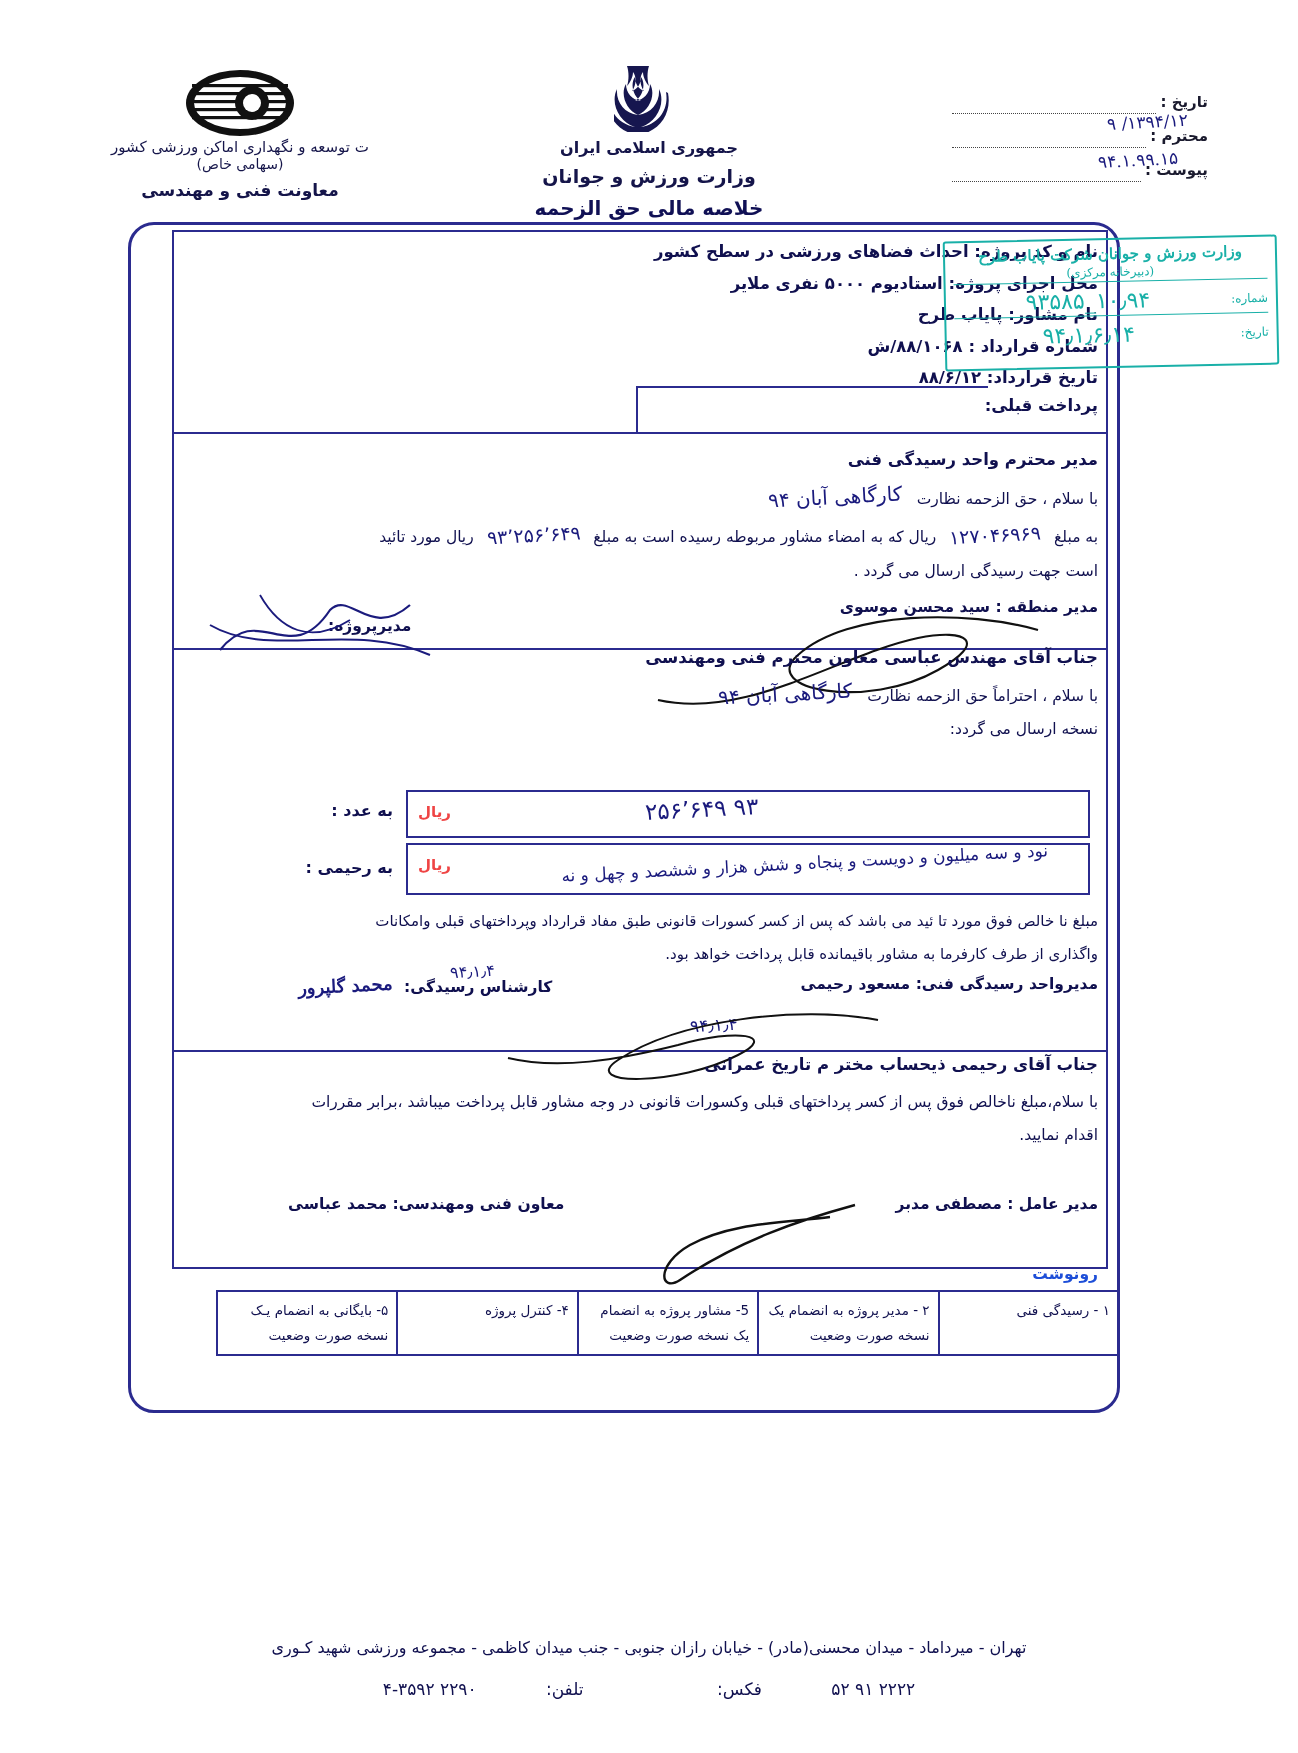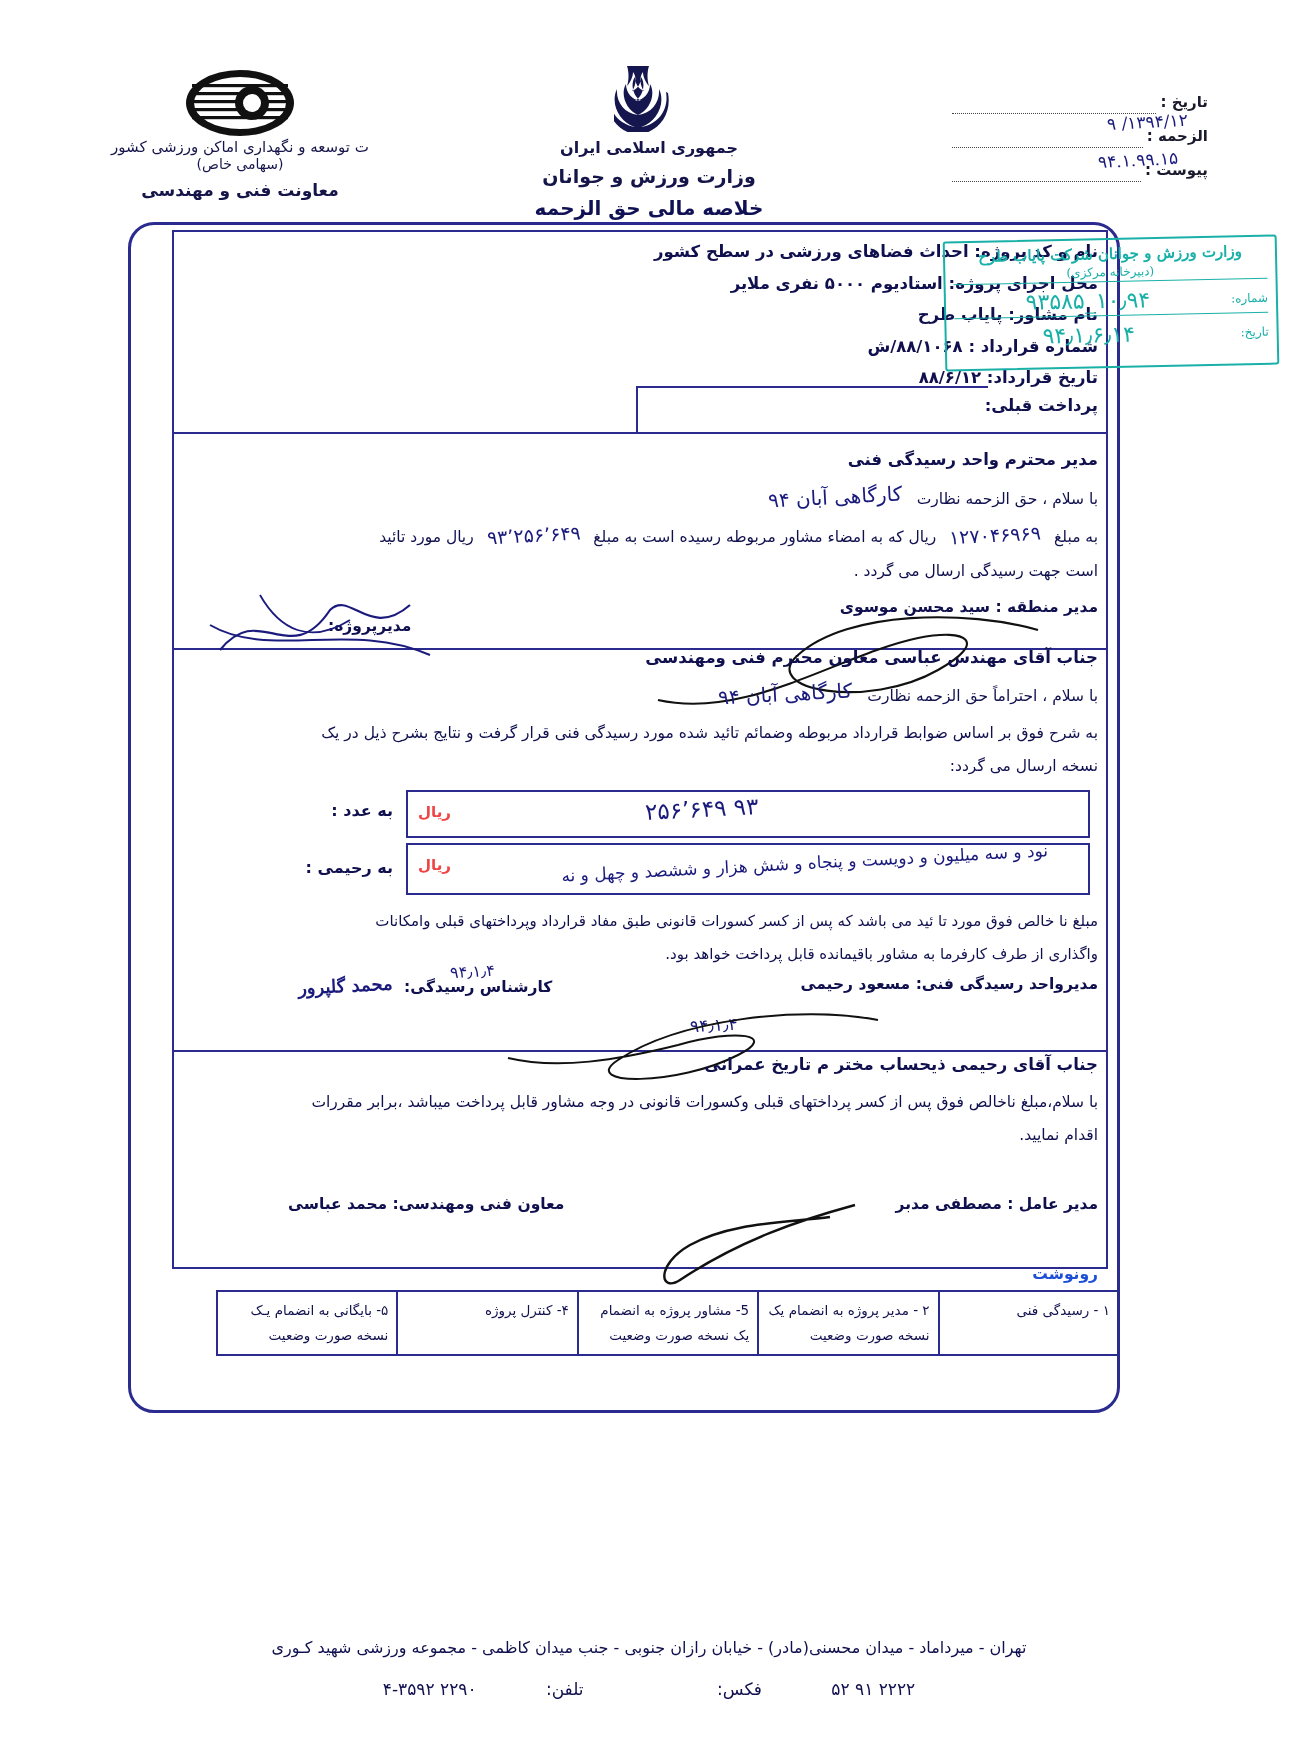--- a/index.html
+++ b/index.html
@@ -379,21 +379,21 @@
 <div class="page">
 
   <div class="header">
 
     <div class="hdr-left-block">
       <div class="hdr-line">
         <span class="lbl">تاریخ :</span>
         <span class="dots"></span>
       </div>
       <div class="hdr-line">
-        <span class="lbl">الزحمه :</span>
+        <span class="lbl">محترم :</span>
         <span class="dots"></span>
       </div>
       <div class="hdr-line">
         <span class="lbl">پیوست : </span>
         <span class="dots"></span>
       </div>
     </div>
     <div class="hand-date hw">۱۳۹۴/۱۲/ ۹</div>
     <div class="hand-num hw">۹۴.۱.۹۹.۱۵</div>
 
@@ -517,21 +517,20 @@
   <svg style="position:absolute;top:600px;right:240px;" width="420" height="140">
     <path d="M400 30 C330 10, 210 10, 160 55 C120 90, 230 110, 300 70 C350 42, 330 28, 280 38 C200 55, 110 120, 20 100" stroke="#111" stroke-width="2.1" fill="none"></path>
   </svg>
 
   <div class="s3">
     <div class="h">جناب آقای مهندس عباسی معاون محترم فنی ومهندسی</div>
     <div class="l">
       <span>با سلام ، احتراماً حق الزحمه نظارت</span>
       <span class="hw" style="display:inline-block;font-size:20px;margin:0 10px;">کارگاهی آبان ۹۴</span>
     </div>
-    <div class="l" style="margin-top:6px;">به شرح فوق بر اساس ضوابط قرارداد مربوطه وضمائم تائید شده مورد رسیدگی فنی  قرار گرفت و نتایج بشرح ذیل در یک</div>
     <div class="l" style="margin-top:2px;">نسخه ارسال می گردد:</div>
   </div>
 
   <div class="amt-label" style="top:801px;">به عدد :</div>
   <div class="amount-box">
     <span class="rial">ریال</span>
     <span class="hw" style="position:absolute;right:330px;top:4px;font-size:23px;">۹۳ ۲۵۶٬۶۴۹</span>
   </div>
 
   <div class="amt-label" style="top:858px;">به رحیمی :</div>

